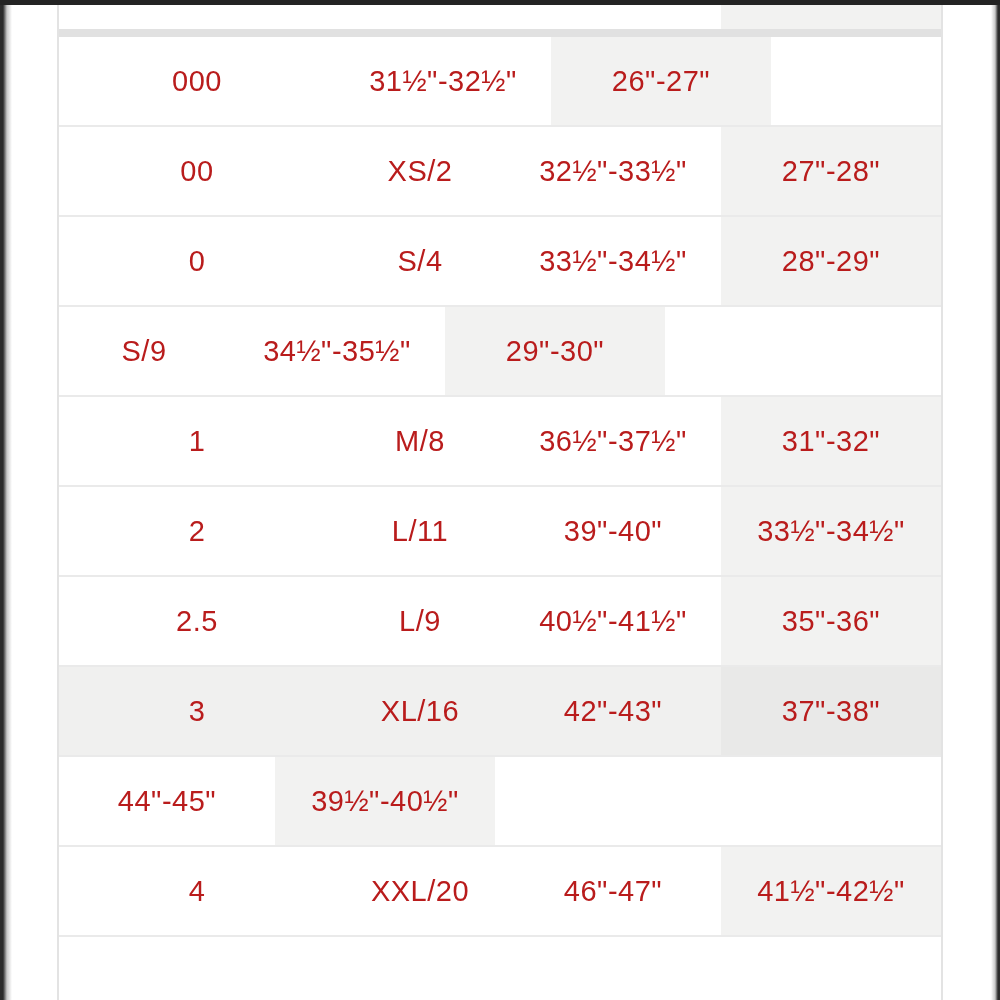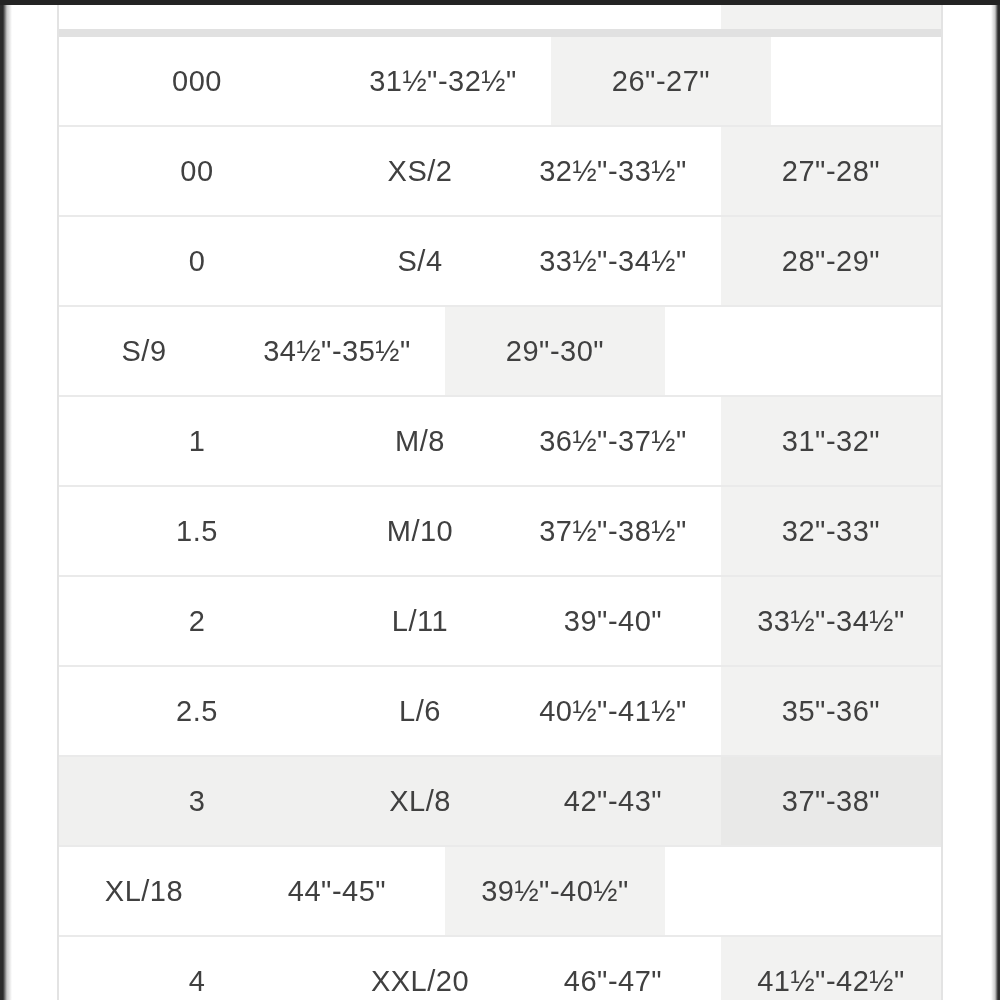--- a/index.html
+++ b/index.html
@@ -64,21 +64,21 @@
     display: flex;
     align-items: stretch;
     background: #ffffff;
   }
   .cell {
     display: flex;
     align-items: center;
     justify-content: center;
     font-size: 29px;
     letter-spacing: 0.5px;
-    color: #404040;
+    color: #b91c1c;
     white-space: nowrap;
   }
   .c0 { width: 276px; }
   .c1 { width: 170px; }
   .c2 { width: 216px; }
   .c3 { width: 220px; background: #f2f2f1; }
   .row.highlight { background: #f0f0ef; }
   .row.highlight .c3 { background: #e9e9e8; }
 </style>
 </head>
@@ -121,50 +121,43 @@
     <div class="cell c3">29"-30"</div>
   </div>
 
   <div class="row">
     <div class="cell c0">1</div>
     <div class="cell c1">M/8</div>
     <div class="cell c2">36½"-37½"</div>
     <div class="cell c3">31"-32"</div>
   </div>
 
-  <div class="row">
-    <div class="cell c0">1.5</div>
-    <div class="cell c1">M/10</div>
-    <div class="cell c2">37½"-38½"</div>
-    <div class="cell c3">32"-33"</div>
-  </div>
 
   <div class="row">
     <div class="cell c0">2</div>
     <div class="cell c1">L/11</div>
     <div class="cell c2">39"-40"</div>
     <div class="cell c3">33½"-34½"</div>
   </div>
 
   <div class="row">
     <div class="cell c0">2.5</div>
-    <div class="cell c1">L/6</div>
+    <div class="cell c1">L/9</div>
     <div class="cell c2">40½"-41½"</div>
     <div class="cell c3">35"-36"</div>
   </div>
 
   <div class="row highlight">
     <div class="cell c0">3</div>
-    <div class="cell c1">XL/8</div>
+    <div class="cell c1">XL/16</div>
     <div class="cell c2">42"-43"</div>
     <div class="cell c3">37"-38"</div>
   </div>
 
   <div class="row">
-    <div class="cell c1">XL/18</div>
     <div class="cell c2">44"-45"</div>
     <div class="cell c3">39½"-40½"</div>
   </div>
 
   <div class="row">
     <div class="cell c0">4</div>
     <div class="cell c1">XXL/20</div>
     <div class="cell c2">46"-47"</div>
     <div class="cell c3">41½"-42½"</div>
   </div>

